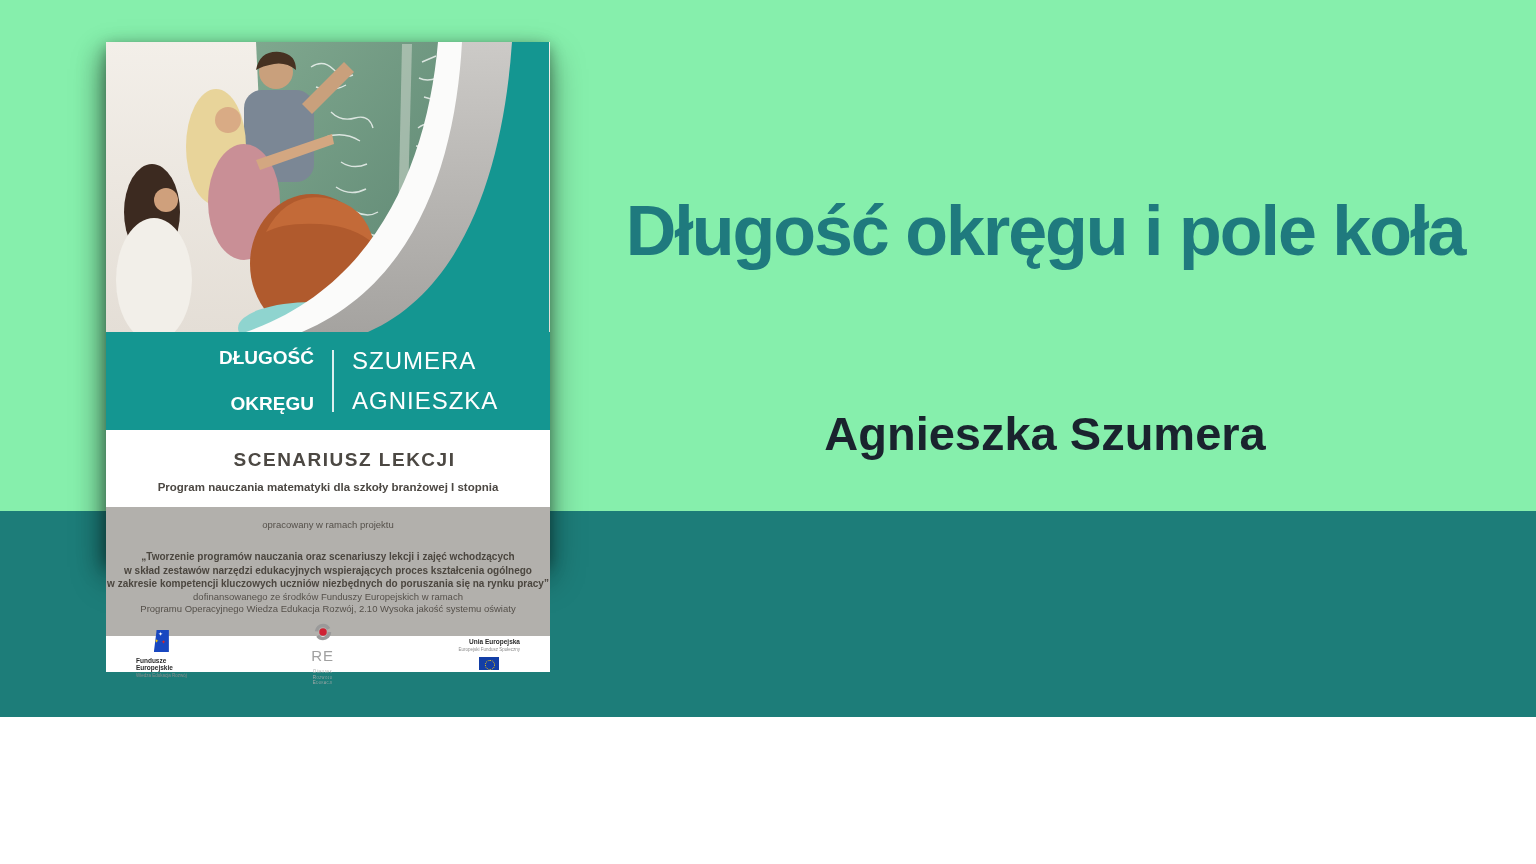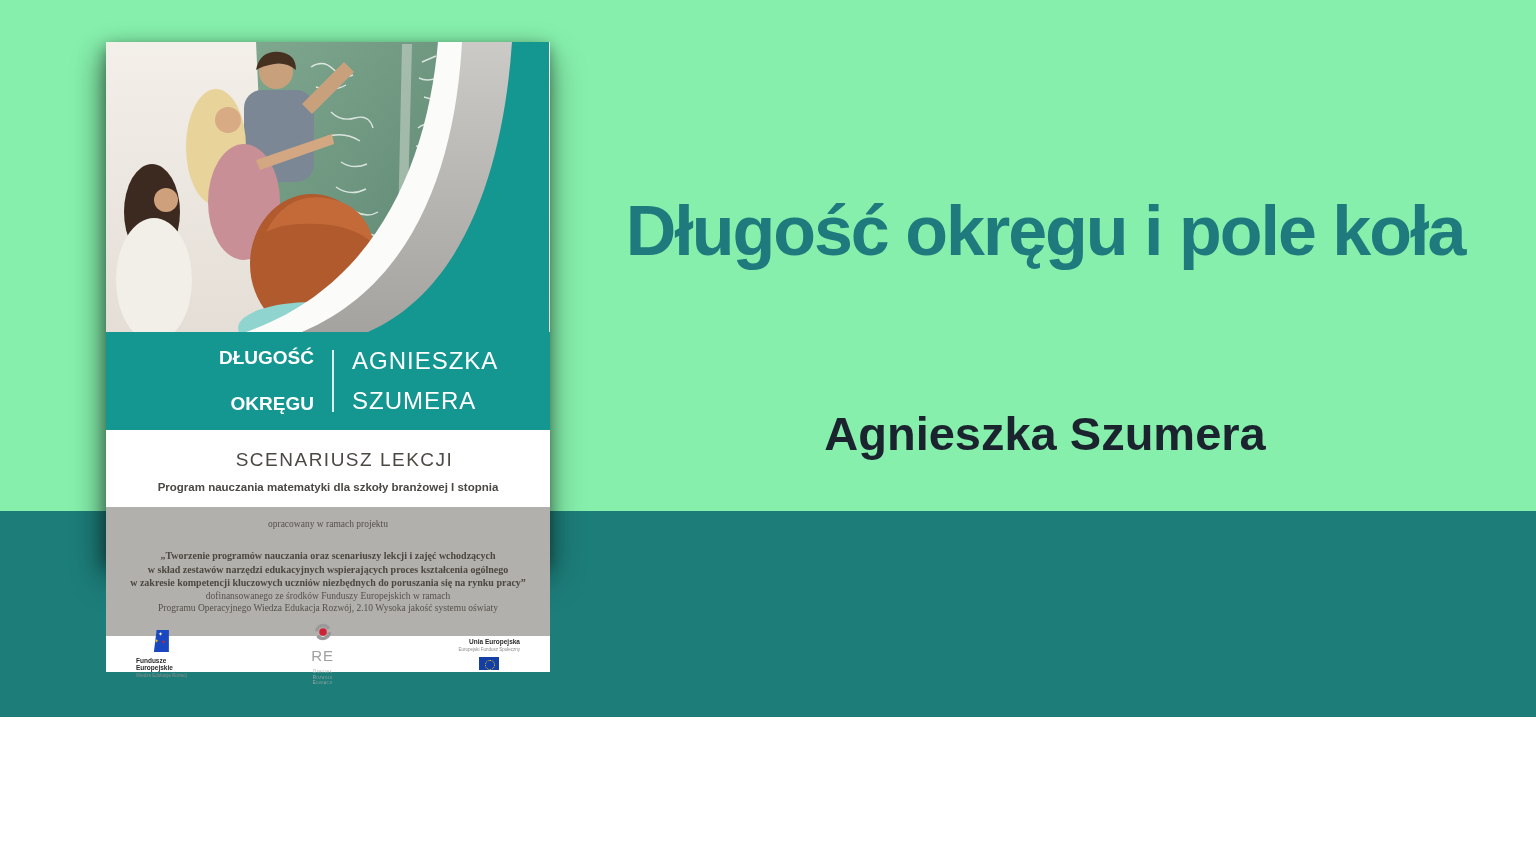--- a/index.html
+++ b/index.html
@@ -18,23 +18,23 @@
   
   .cover{position:absolute;left:106px;top:42px;width:444px;height:520px;background:#ffffff;
          box-shadow:0 16px 32px rgba(0,0,0,.4),0 4px 12px rgba(0,0,0,.28),-6px 8px 22px rgba(0,0,0,.22);}
   .cover-photo{position:absolute;left:0;top:0;width:444px;height:290px;display:block;}
   .cover-band{position:absolute;left:0;top:290px;width:444px;height:98px;background:#149691;
               display:flex;align-items:center;justify-content:center;}
   .cb-left{width:150px;text-align:right;color:#ffffff;font-weight:700;font-size:19px;line-height:46px;}
   .cb-div{width:2px;height:62px;background:rgba(255,255,255,.85);margin:0 18px;}
   .cb-right{width:140px;text-align:left;color:#ffffff;font-weight:400;font-size:24px;line-height:40px;letter-spacing:1px;}
   .cover-head{position:absolute;left:0;top:388px;width:444px;height:77px;background:#ffffff;text-align:center;}
-  .cover-head .h1{margin-top:19px;font-size:19px;font-weight:400;letter-spacing:1.5px;color:#4c4843;margin-left:33px;}
+  .cover-head .h1{margin-top:19px;font-size:19px;font-weight:700;letter-spacing:1.5px;color:#4c4843;margin-left:33px;}
   .cover-head .h2{margin-top:10px;font-size:11.5px;font-weight:700;color:#4c4843;}
-  .cover-gray{position:absolute;left:0;top:465px;width:444px;height:129px;background:#b2b0ac;text-align:center;color:#55504a;font-family:Liberation Serif, serif;}
+  .cover-gray{position:absolute;left:0;top:465px;width:444px;height:129px;background:#b2b0ac;text-align:center;color:#55504a;}
   .cover-gray .g-intro{padding-top:12px;font-size:9.5px;}
   .cover-gray .g-quote{margin-top:20px;font-size:10px;font-weight:700;line-height:13.5px;color:#4b463f;}
   .cover-gray .g-fund{font-size:9.5px;line-height:12.5px;}
   .cover-gray .g-city{margin-top:25px;font-size:15px;font-weight:700;letter-spacing:.5px;color:#4b463f;}
   .cover-logos{position:absolute;left:0;top:594px;width:444px;height:36px;background:#ffffff;
                display:flex;align-items:center;justify-content:space-between;padding:0 30px;box-sizing:border-box;}
   .mini{display:flex;align-items:center;gap:5px;flex-direction:column;}
   .mini-fe-flag{width:15px;height:22px;background:#1847c0;clip-path:polygon(18% 0,100% 0,100% 100%,0 100%);position:relative;}
   .mini-fe-flag i{position:absolute;font-style:normal;font-size:6px;line-height:6px;}
   .mini-fe-text{font-size:6.5px;font-weight:700;line-height:7px;color:#2b2b2b;}
@@ -116,22 +116,22 @@
       <path d="M356,0 L443,0 L443,290 L196,290 C314,240 350,112 356,0 Z" fill="url(#grayg)"></path>
       <path d="M406,0 L443,0 L443,290 L262,290 C362,246 398,118 406,0 Z" fill="#149691"></path>
     </svg>
 
     <div class="cover-band">
       <div class="cb-left">
         <div>DŁUGOŚĆ OKRĘGU</div>
       </div>
       <div class="cb-div"></div>
       <div class="cb-right">
+        <div>SZUMERA</div>
         <div>AGNIESZKA</div>
-        <div>SZUMERA</div>
       </div>
     </div>
 
     <div class="cover-head">
       <div class="h1">SCENARIUSZ LEKCJI</div>
       <div class="h2">Program nauczania matematyki dla szkoły branżowej I stopnia</div>
     </div>
 
     <div class="cover-gray">
       <div class="g-intro">opracowany w ramach projektu</div>

